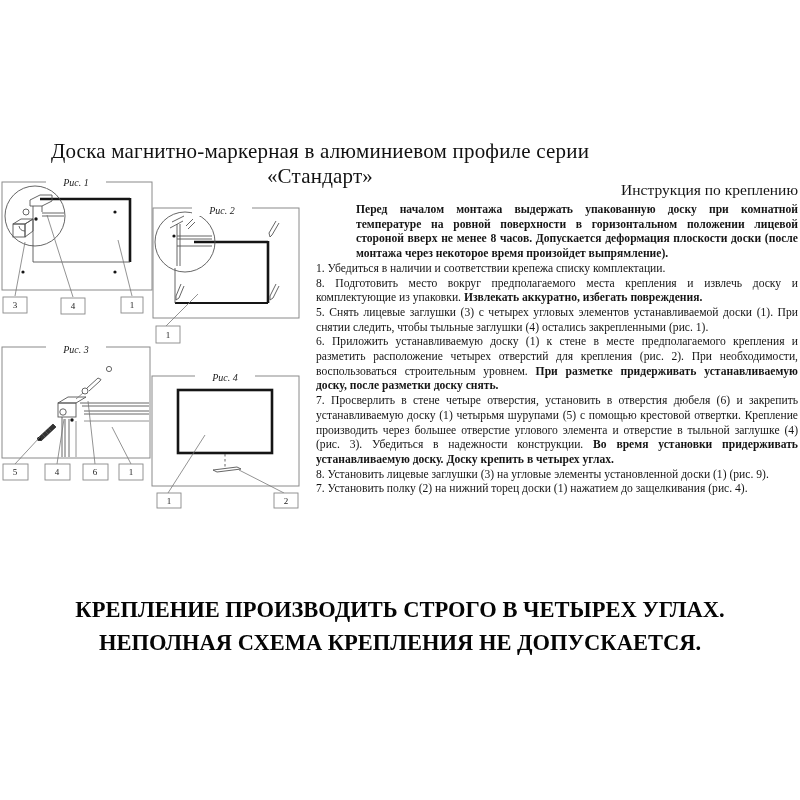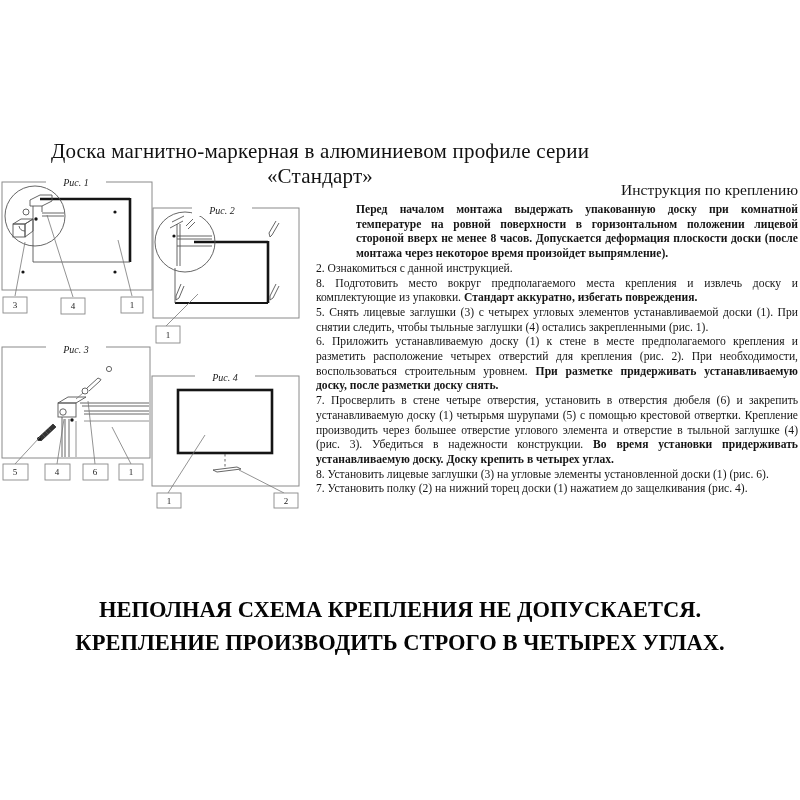--- a/index.html
+++ b/index.html
@@ -216,28 +216,28 @@
     <g class="callout">
       <rect x="124" y="121" width="24" height="15"></rect>
         <text x="136" y="132">2</text>
       </g>
   </svg>
 
   <div class="text-col">
     <h2 class="text-heading">Инструкция по креплению</h2>
     <div class="intro">Перед началом монтажа выдержать упакованную доску при комнатной температуре на ровной поверхности в горизонтальном положении лицевой стороной вверх не менее 8 часов. Допускается деформация плоскости доски (после монтажа через некоторое время произойдет выпрямление).</div>
     <div>
-        <div class="item"><span>2. Ознакомиться с данной инструкцией.</span></div>
-        <div class="item"><span>8. Подготовить место вокруг предполагаемого места крепления и извлечь доску и комплектующие из упаковки. </span><span class="b">Стандарт аккуратно, избегать повреждения.</span></div>
+        <div class="item"><span>1. Убедиться в наличии и соответствии крепежа списку комплектации.</span></div>
+        <div class="item"><span>8. Подготовить место вокруг предполагаемого места крепления и извлечь доску и комплектующие из упаковки. </span><span class="b">Извлекать аккуратно, избегать повреждения.</span></div>
         <div class="item"><span>5. Снять лицевые заглушки (3) с четырех угловых элементов устанавливаемой доски (1). При снятии следить, чтобы тыльные заглушки (4) остались закрепленными (рис. 1).</span></div>
         <div class="item"><span>6. Приложить устанавливаемую доску (1) к стене в месте предполагаемого крепления и разметить расположение четырех отверстий для крепления (рис. 2). При необходимости, воспользоваться строительным уровнем. </span><span class="b">При разметке придерживать устанавливаемую доску, после разметки доску снять.</span></div>
         <div class="item"><span>7. Просверлить в стене четыре отверстия, установить в отверстия дюбеля (6) и закрепить устанавливаемую доску (1) четырьмя шурупами (5) с помощью крестовой отвертки. Крепление производить через большее отверстие углового элемента и отверстие в тыльной заглушке (4) (рис. 3). Убедиться в надежности конструкции. </span><span class="b">Во время установки придерживать устанавливаемую доску. Доску крепить в четырех углах.</span></div>
-        <div class="item"><span>8. Установить лицевые заглушки (3) на угловые элементы установленной доски (1) (рис. 6).</span></div>
+        <div class="item"><span>8. Установить лицевые заглушки (3) на угловые элементы установленной доски (1) (рис. 9).</span></div>
         <div class="item"><span>7. Установить полку (2) на нижний торец доски (1) нажатием до защелкивания (рис. 4).</span></div>
       </div>
   </div>
 
   <div class="warning">
+    <div>КРЕПЛЕНИЕ ПРОИЗВОДИТЬ СТРОГО В ЧЕТЫРЕХ УГЛАХ.</div>
     <div>НЕПОЛНАЯ СХЕМА КРЕПЛЕНИЯ НЕ ДОПУСКАЕТСЯ.</div>
-    <div>КРЕПЛЕНИЕ ПРОИЗВОДИТЬ СТРОГО В ЧЕТЫРЕХ УГЛАХ.</div>
   </div>
 
 </div>
 
 </body></html>

